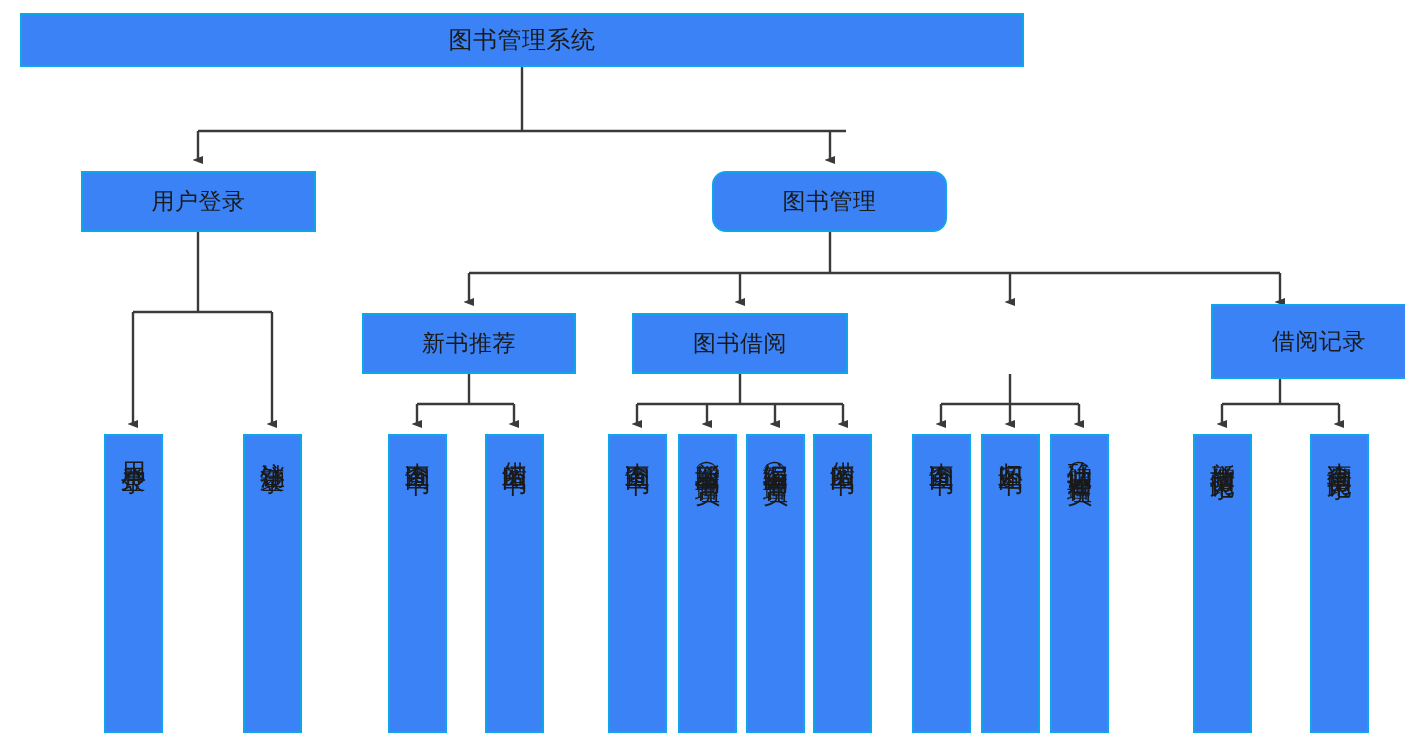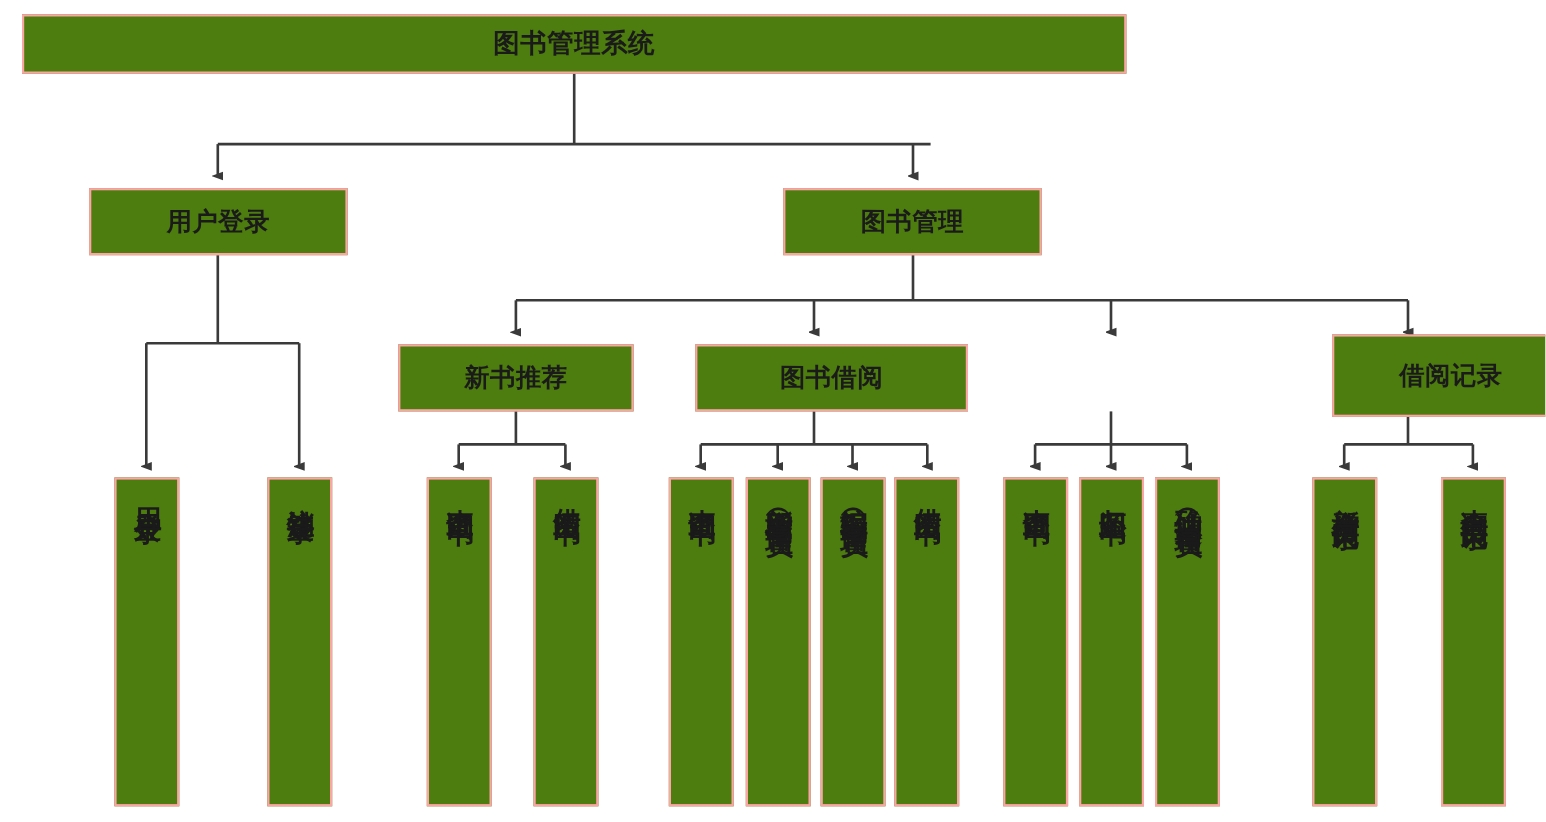--- a/index.html
+++ b/index.html
@@ -20,27 +20,26 @@
   #connector-layer {
     position: absolute;
     left: 0;
     top: 0;
     width: 1405px;
     height: 747px;
   }
   .node {
     position: absolute;
     box-sizing: border-box;
-    background: #4d7c0f;
-    border: 2px solid #fca5a5;
+    background: #3b82f6;
+    border: 2px solid #0ea5e9;
     display: flex;
     align-items: center;
     justify-content: center;
     overflow: hidden;
-    font-weight: bold;
   }
   .node-label {
     color: #1a1a1a;
     line-height: 1.12;
     white-space: pre;
     text-align: center;
   }
   
   .node.horiz .node-label {
     font-size: 23px;
@@ -127,28 +126,28 @@
     </g>
   </svg>
 
   <div class="node horiz root" style="left:20px; top:13px; width:1004px; height:54px;">
     <span class="node-label">图书管理系统</span>
   </div>
 
   <div class="node horiz" style="left:81px; top:171px; width:235px; height:61px;">
     <span class="node-label">用户登录</span>
   </div>
-  <div class="node horiz" style="left:712px; top:171px; width:235px; height:61px;">
+  <div class="node horiz" style="left:712px; top:171px; width:235px; height:61px;border-radius:14px;">
     <span class="node-label">图书管理</span>
   </div>
 
   <div class="node horiz" style="left:362px; top:313px; width:214px; height:61px;">
     <span class="node-label">新书推荐</span>
   </div>
-  <div class="node horiz" style="left:632px; top:313px; width:248px; height:61px;">
+  <div class="node horiz" style="left:632px; top:313px; width:216px; height:61px;">
     <span class="node-label">图书借阅</span>
   </div>
   <div class="node horiz" style="left:1172px; top:304px; width:216px; height:75px;margin-left:39px;">
     <span class="node-label">借阅记录</span>
   </div>
 
   <div class="node vert" style="left:104px; top:434px; width:59px; height:299px;">
     <span class="node-label">用户登录</span>
   </div>
   <div class="node vert" style="left:243px; top:434px; width:59px; height:299px;">

